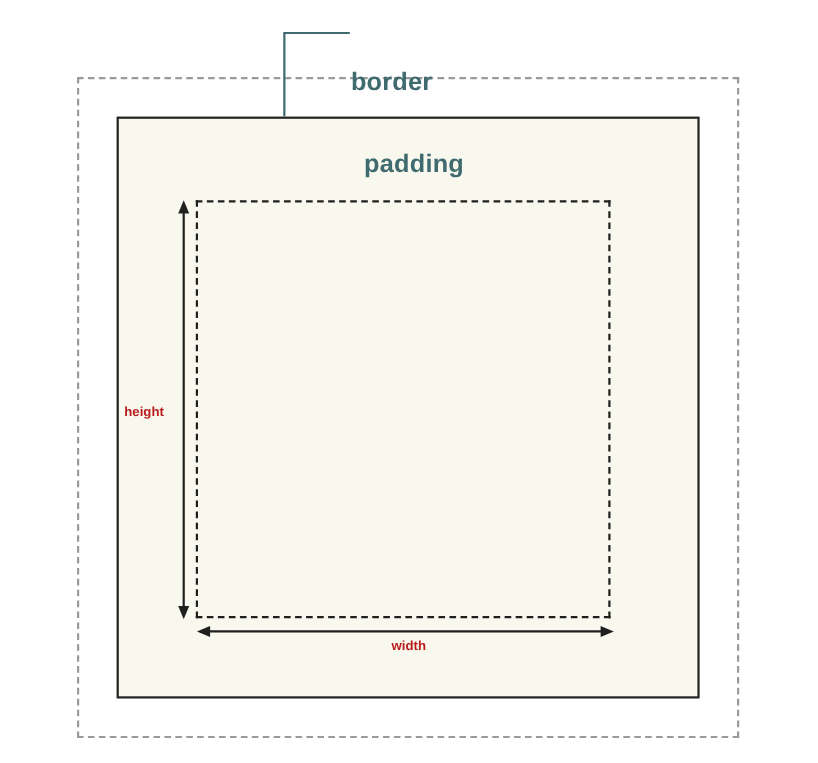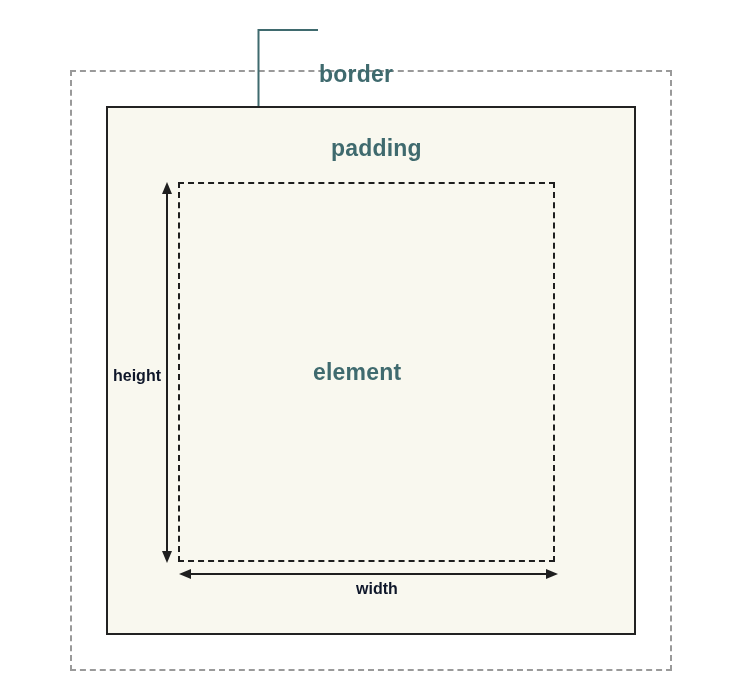--- a/index.html
+++ b/index.html
@@ -74,22 +74,22 @@
     left: 311px;
     top: 135px;
     margin-left: 20px;
   }
   .label-element {
     left: 313px;
     top: 359px;
   }
   .label-small {
     position: absolute;
-    color: #0f172a;
-    font-size: 16px;
+    color: #b91c1c;
+    font-size: 12px;
     font-weight: bold;
     white-space: nowrap;
   }
   .label-height {
     left: 113px;
     top: 367px;
   }
   .label-width {
     left: 346px;
     top: 580px;
@@ -128,19 +128,18 @@
     <line x1="187" y1="574" x2="550" y2="574" stroke="#1f1f1f" stroke-width="2"></line>
     <polygon points="179,574 191,569 191,579" fill="#1f1f1f"></polygon>
     <polygon points="558,574 546,569 546,579" fill="#1f1f1f"></polygon>
   </svg>
 
   <div class="label-big label-border">border</div>
 
 
   <div class="label-big label-padding">padding</div>
 
-  <div class="label-big label-element">element</div>
 
   <div class="label-small label-height">height</div>
 
   <div class="label-small label-width">width</div>
 
 </div>
 
 </body></html>

